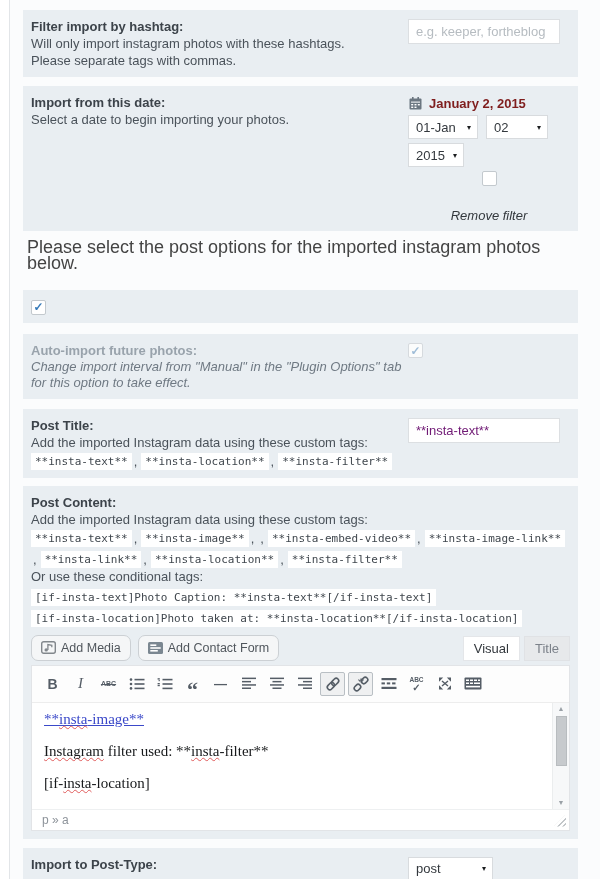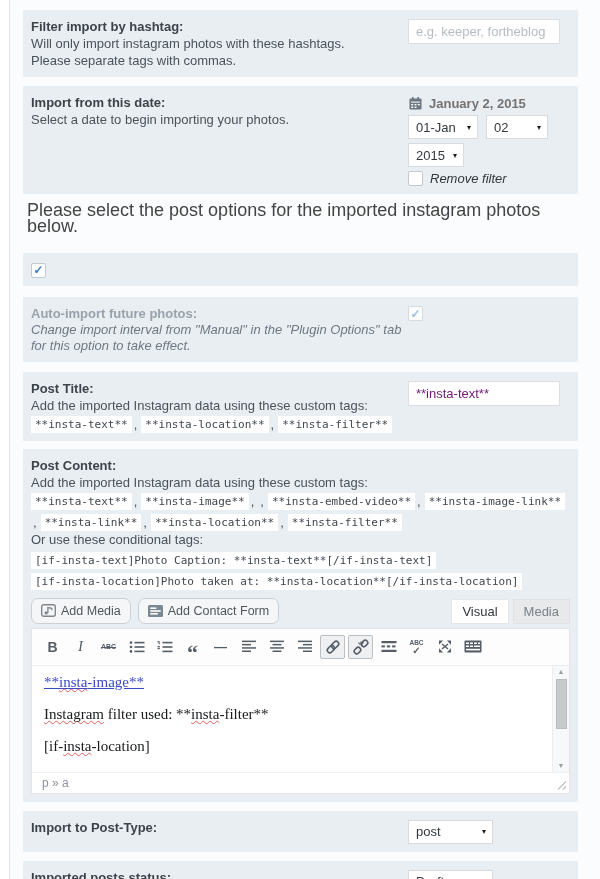--- a/index.html
+++ b/index.html
@@ -20,38 +20,38 @@
   .sec-title { font-weight:bold; color:#3c434a; line-height:17px; }
   .sec-line { color:#4a525a; line-height:17px; }
   .single-col { display:block; }
 
   input.text-input {
     width:152px; height:25px; border:1px solid #dcdfe2; background:#fff;
     padding:0 7px; font:13px "Liberation Sans",sans-serif; color:#701a75; outline:none;
   }
   input.text-input::placeholder { color:#b6bcc1; }
 
-  .date-display { display:flex; align-items:center; gap:6px; font-weight:bold; color:#737373; height:16px; margin-bottom:4px; }
+  .date-display { display:flex; align-items:center; gap:6px; font-weight:bold; color:#7f1d1d; height:16px; margin-bottom:4px; }
   .selects-row { display:flex; gap:8px; margin-bottom:4px; }
   .select {
     background:#fff; border:1px solid #d8dbde; height:24px;
     display:flex; align-items:center; justify-content:space-between;
     padding:0 6px 0 7px; color:#33383d; cursor:default;
   }
   .select .arrow { font-size:8px; color:#1c1e20; margin-left:8px; }
   .sel-month{width:70px}.sel-day{width:62px}.sel-year{width:56px}.sel-wide{width:85px}
 
   .checkbox {
     width:15px; height:15px; background:#fff; border:1px solid #c3c9ce; border-radius:2px;
     display:inline-flex; align-items:center; justify-content:center;
     font-weight:bold; color:#3579b8; font-size:12px; line-height:1; flex:0 0 auto;
   }
   .checkbox.empty { color:transparent; }
   .checkbox.disabled { background:#fbfcfc; border-color:#d6dade; color:#9fbdd8; }
-  .check-row { display:flex; gap:7px; align-items:center; }
+  .check-row { display:flex; gap:22px; align-items:center;flex-direction:column; }
   .remove-filter-label { font-style:italic; color:#32373c; }
 
   .intro { margin:4px 0 19px 4px; color:#444; font-size:18px; line-height:16px; }
 
   .grayed .sec-title { color:#99a3ac; }
   .grayed .sec-line { color:#6f7983; font-style:italic; line-height:16px; }
 
   .chips { display:flex; flex-wrap:wrap; align-items:center; margin-top:2px; row-gap:4px; }
   .chip {
     font-family:"DejaVu Sans Mono",monospace; font-size:11px; line-height:15px;
@@ -254,21 +254,21 @@
             <rect x="0" y="0" width="15" height="12" rx="1.5" fill="#7b8791"></rect>
             <rect x="2.3" y="2.4" width="6" height="1.6" fill="#fff"></rect>
             <rect x="2.3" y="5.2" width="10.4" height="1.6" fill="#fff"></rect>
             <rect x="2.3" y="8" width="7.5" height="1.6" fill="#fff"></rect>
           </svg>
         </span>
         <span>Add Contact Form</span>
       </button>
       <div class="tabs">
         <div class="tab active">Visual</div>
-        <div class="tab inactive">Media</div>
+        <div class="tab inactive">Title</div>
       </div>
     </div>
 
     <div class="editor">
       <div class="toolbar">
         <div class="tb-btn tb-bold">B</div>
         <div class="tb-btn tb-italic">I</div>
         <div class="tb-btn tb-strike">ABC</div>
         <div class="tb-btn">
           <svg width="16" height="14" viewBox="0 0 16 14" fill="#555d66">

